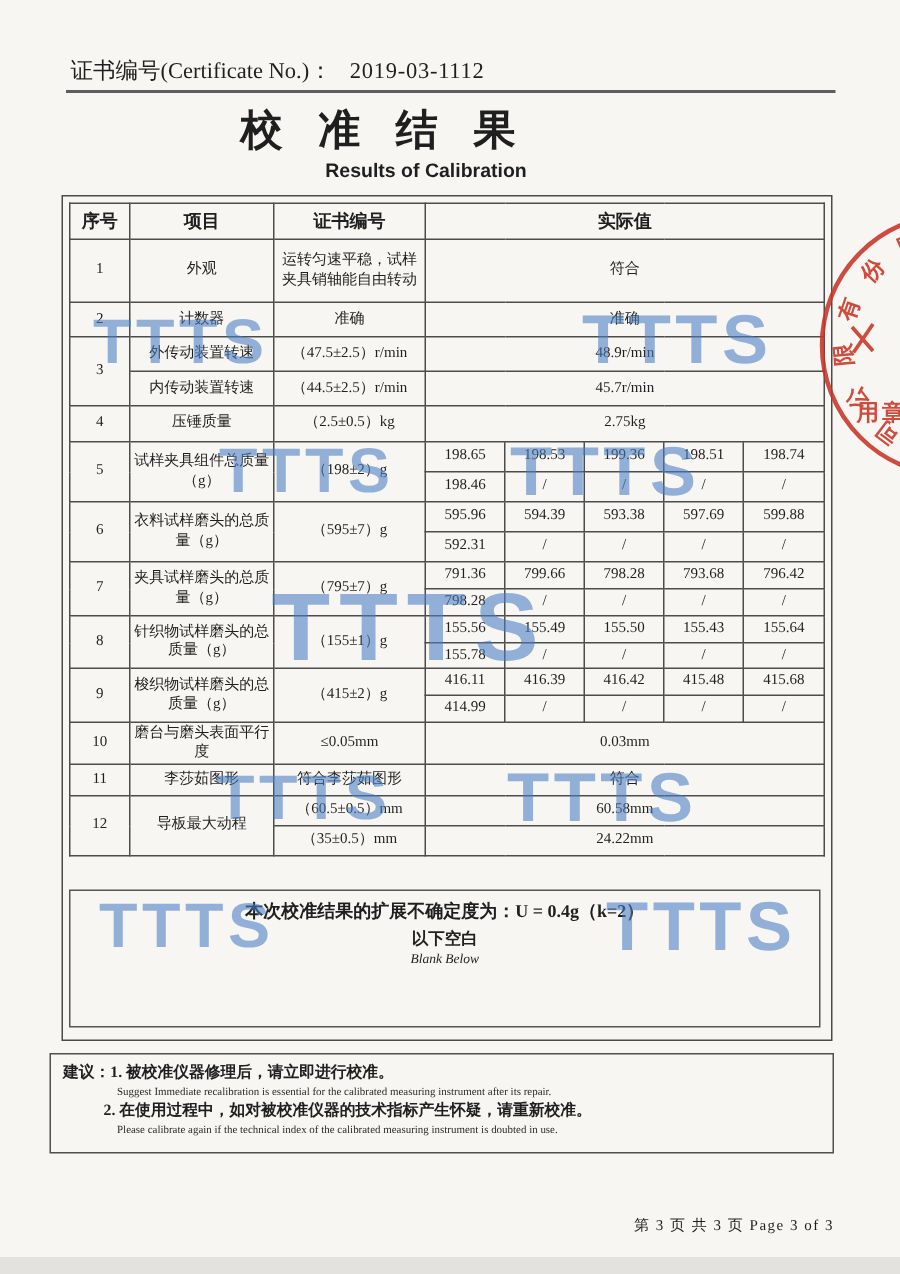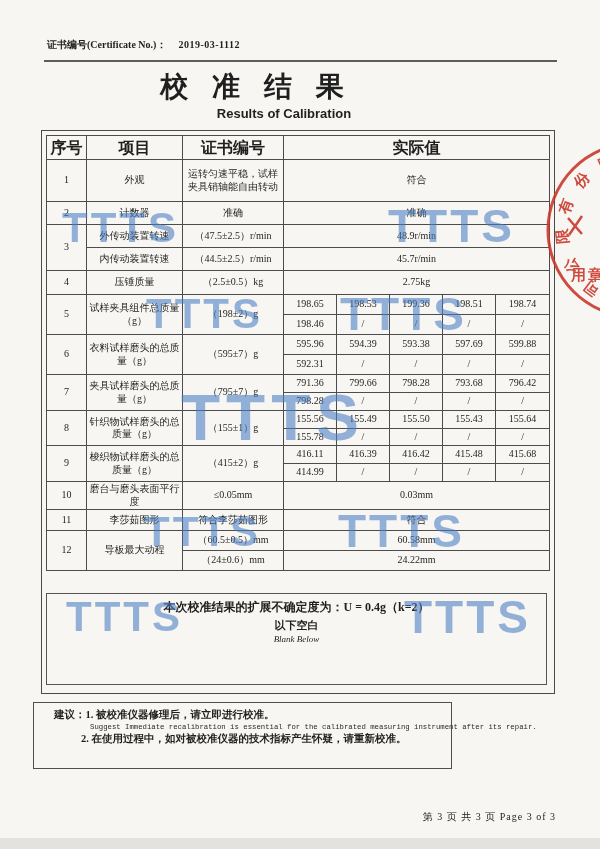--- a/index.html
+++ b/index.html
@@ -3,51 +3,51 @@
 <meta charset="utf-8">
 <style>
   html,body{margin:0;padding:0;}
   body{
     width:600px;height:849px;position:relative;overflow:hidden;
     background:#f7f6f2;color:#1f1f1f;
     font-family:"Liberation Serif","DejaVu Serif",serif;
   }
   .bottom-strip{position:absolute;left:0;bottom:0;width:600px;height:11px;background:#e4e2de;}
   
-  .cert-line{position:absolute;left:47px;top:38px;font-size:10px;white-space:nowrap;font-weight:bold;}
+  .cert-line{position:absolute;left:47px;top:38px;font-size:15px;white-space:nowrap;}
   .cert-no{margin-left:12px;letter-spacing:0.5px;}
   .rule{position:absolute;left:44px;top:60px;width:513px;height:2px;background:#5d5d5d;}
   .title{position:absolute;left:0;top:68px;width:512px;text-align:center;
     font-family:"Liberation Sans","DejaVu Sans",sans-serif;font-weight:bold;
     font-size:28px;letter-spacing:8px;}
   .subtitle{position:absolute;left:0;top:106px;width:568px;text-align:center;
     font-family:"Liberation Sans","DejaVu Sans",sans-serif;font-weight:bold;font-size:13px;}
   
   .outer-box{position:absolute;left:41px;top:130px;width:514px;height:564px;
     border:1.5px solid #4a4a4a;box-sizing:border-box;padding:4px;}
   table.cal{border-collapse:collapse;width:503px;table-layout:fixed;font-size:10px;}
   table.cal th,table.cal td{border:1px solid #4c4c4c;text-align:center;vertical-align:middle;
     padding:1px 2px;line-height:1.25;overflow:hidden;}
-  table.cal th{font-weight:600;font-size:16px;}
+  table.cal th{font-weight:600;font-size:12px;}
   .hH{height:24px}.h42{height:42px}.h23{height:23px}.h24{height:24px}.h20{height:20px}
   .h18{height:18px}.h17{height:17px}.h28{height:28px}.h21{height:21px}
   
   .notes-box{width:501px;height:92px;border:1px solid #555;box-sizing:border-box;
     margin-top:22px;text-align:center;padding-top:5px;}
   .nt1{font-size:12px;font-weight:600;}
   .nt2{font-size:11px;font-weight:600;margin-top:2px;}
   .nt3{font-size:12px;font-weight:bold;margin-top:2px;}
   .nt-en{font-size:9px;font-style:italic;margin-top:1px;}
   .nt5{font-size:11px;font-weight:bold;margin-top:2px;}
   
-  .suggest-box{position:absolute;left:33px;top:702px;width:419px;height:67px;
-    border:1.5px solid #4f4f4f;box-sizing:border-box;padding:5px 20px;}
+  .suggest-box{position:absolute;left:33px;top:702px;width:523px;height:67px;
+    border:1.5px solid #4f4f4f;box-sizing:border-box;padding:5px 8px;}
   .sg-cn{font-size:10.5px;font-weight:600;white-space:nowrap;}
   .sg-label{font-weight:bold;}
-  .sg-en{font-family:Liberation Mono, monospace;font-size:7.3px;
+  .sg-en{font-family:Liberation Serif, serif;font-size:7.3px;
     margin-left:36px;margin-top:1px;margin-bottom:1px;white-space:nowrap;color:#2a2a2a;}
   .sg-cn2{margin-left:27px;}
   
   .page-num{position:absolute;right:44px;top:810px;font-size:10px;letter-spacing:1px;}
   
   .wm{position:absolute;font-family:"Liberation Sans","DejaVu Sans",sans-serif;
     font-weight:bold;color:rgba(73,126,194,0.58);letter-spacing:3px;z-index:5;
     pointer-events:none;line-height:1;}
   .wm1{left:62px;top:207px;font-size:42px;}
   .wm2{left:388px;top:203px;font-size:46px;}
@@ -216,39 +216,40 @@
       <td>符合李莎茹图形</td>
       <td colspan="5">符合</td>
     </tr>
     <tr class="h20">
       <td rowspan="2">12</td>
       <td rowspan="2">导板最大动程</td>
       <td>（60.5±0.5）mm</td>
       <td colspan="5">60.58mm</td>
     </tr>
     <tr class="h20">
-      <td>（24±0.6）mm</td>
+      <td>（35±0.5）mm</td>
       <td colspan="5">24.22mm</td>
     </tr>
   </tbody>
     </table>
 
   <div class="notes-box">
     <div class="nt1">本次校准结果的扩展不确定度为：U = 0.4g（k=2）</div>
     <div class="nt5">以下空白</div>
     <div class="nt-en">Blank Below</div>
   </div>
 </div>
 
 <div class="suggest-box">
   <div class="sg-cn">
     <span class="sg-label">建议：</span><span>1. 被校准仪器修理后，请立即进行校准。</span>
   </div>
   <div class="sg-en">Suggest  Immediate recalibration is essential for the calibrated measuring instrument after its repair.</div>
   <div class="sg-cn sg-cn2">2. 在使用过程中，如对被校准仪器的技术指标产生怀疑，请重新校准。</div>
+  <div class="sg-en">Please calibrate again if the technical index of the calibrated measuring instrument is doubted in use.</div>
 </div>
 
 <div class="page-num">第 3 页 共 3 页 Page 3 of 3</div>
 
 <div class="wm wm1">TTTS</div>
 <div class="wm wm2">TTTS</div>
 <div class="wm wm3">TTTS</div>
 <div class="wm wm4">TTTS</div>
 <div class="wm wm5">TTTS</div>
 <div class="wm wm6">TTTS</div>

